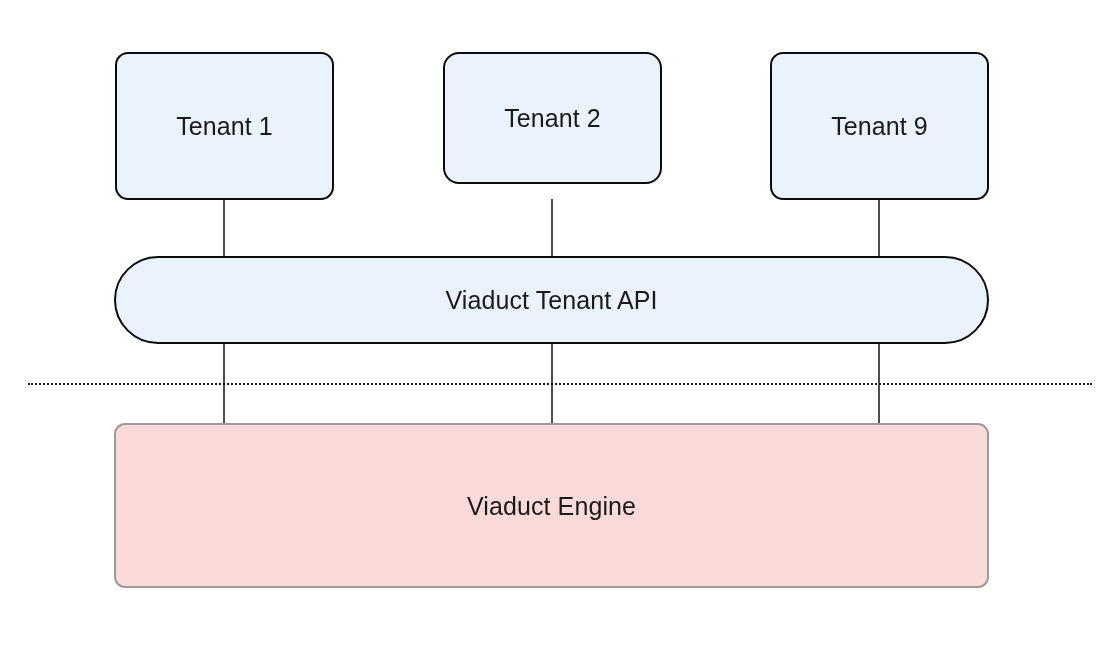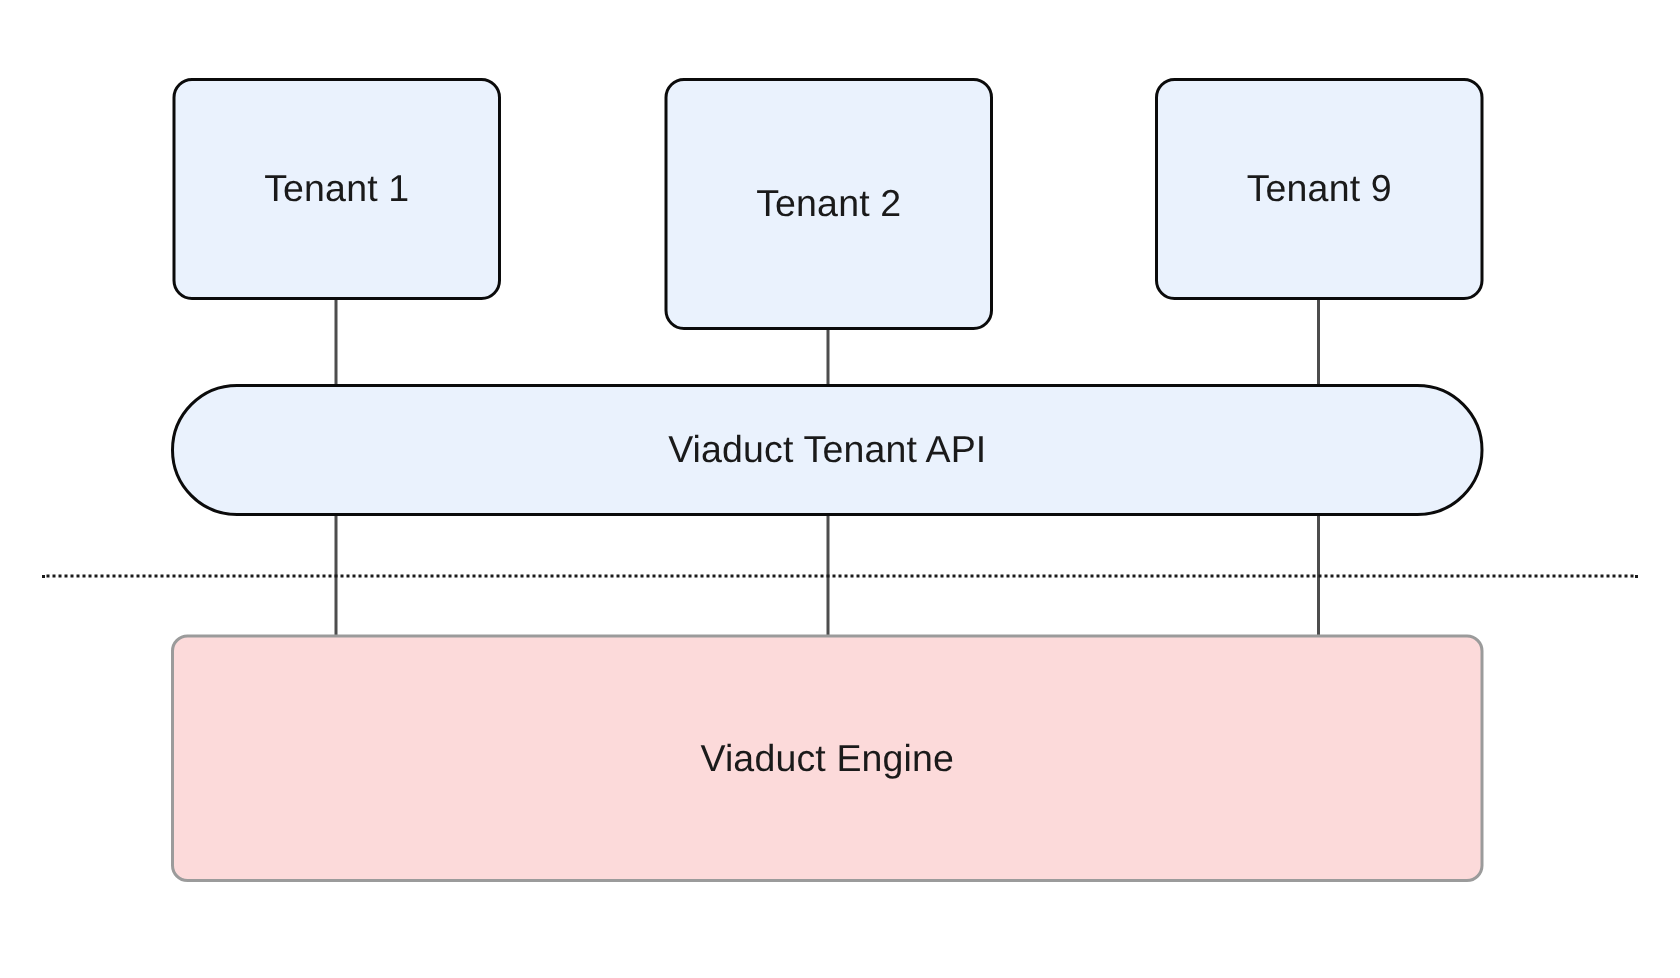--- a/index.html
+++ b/index.html
@@ -85,21 +85,21 @@
   <div class="connector" style="left:223px; top:342px; height:82px;"></div>
   <div class="connector" style="left:551px; top:342px; height:82px;"></div>
   <div class="connector" style="left:878px; top:342px; height:82px;"></div>
 
   <div class="separator" style="left:28px; top:383px; width:1064px;"></div>
 
   <div class="node tenant-box" style="left:115px; top:52px; width:219px; height:148px;">
     <span class="node-label">Tenant 1</span>
   </div>
 
-  <div class="node tenant-box" style="left:443px; top:52px; width:219px; height:168px;">
+  <div class="node tenant-box" style="left:443px; top:52px; width:219px; height:132px;border-radius:16px;">
     <span class="node-label">Tenant 2</span>
   </div>
 
   <div class="node tenant-box" style="left:770px; top:52px; width:219px; height:148px;">
     <span class="node-label">Tenant 9</span>
   </div>
 
   <div class="node api-capsule" style="left:114px; top:256px; width:875px; height:88px;">
     <span class="node-label">Viaduct Tenant API</span>
   </div>

